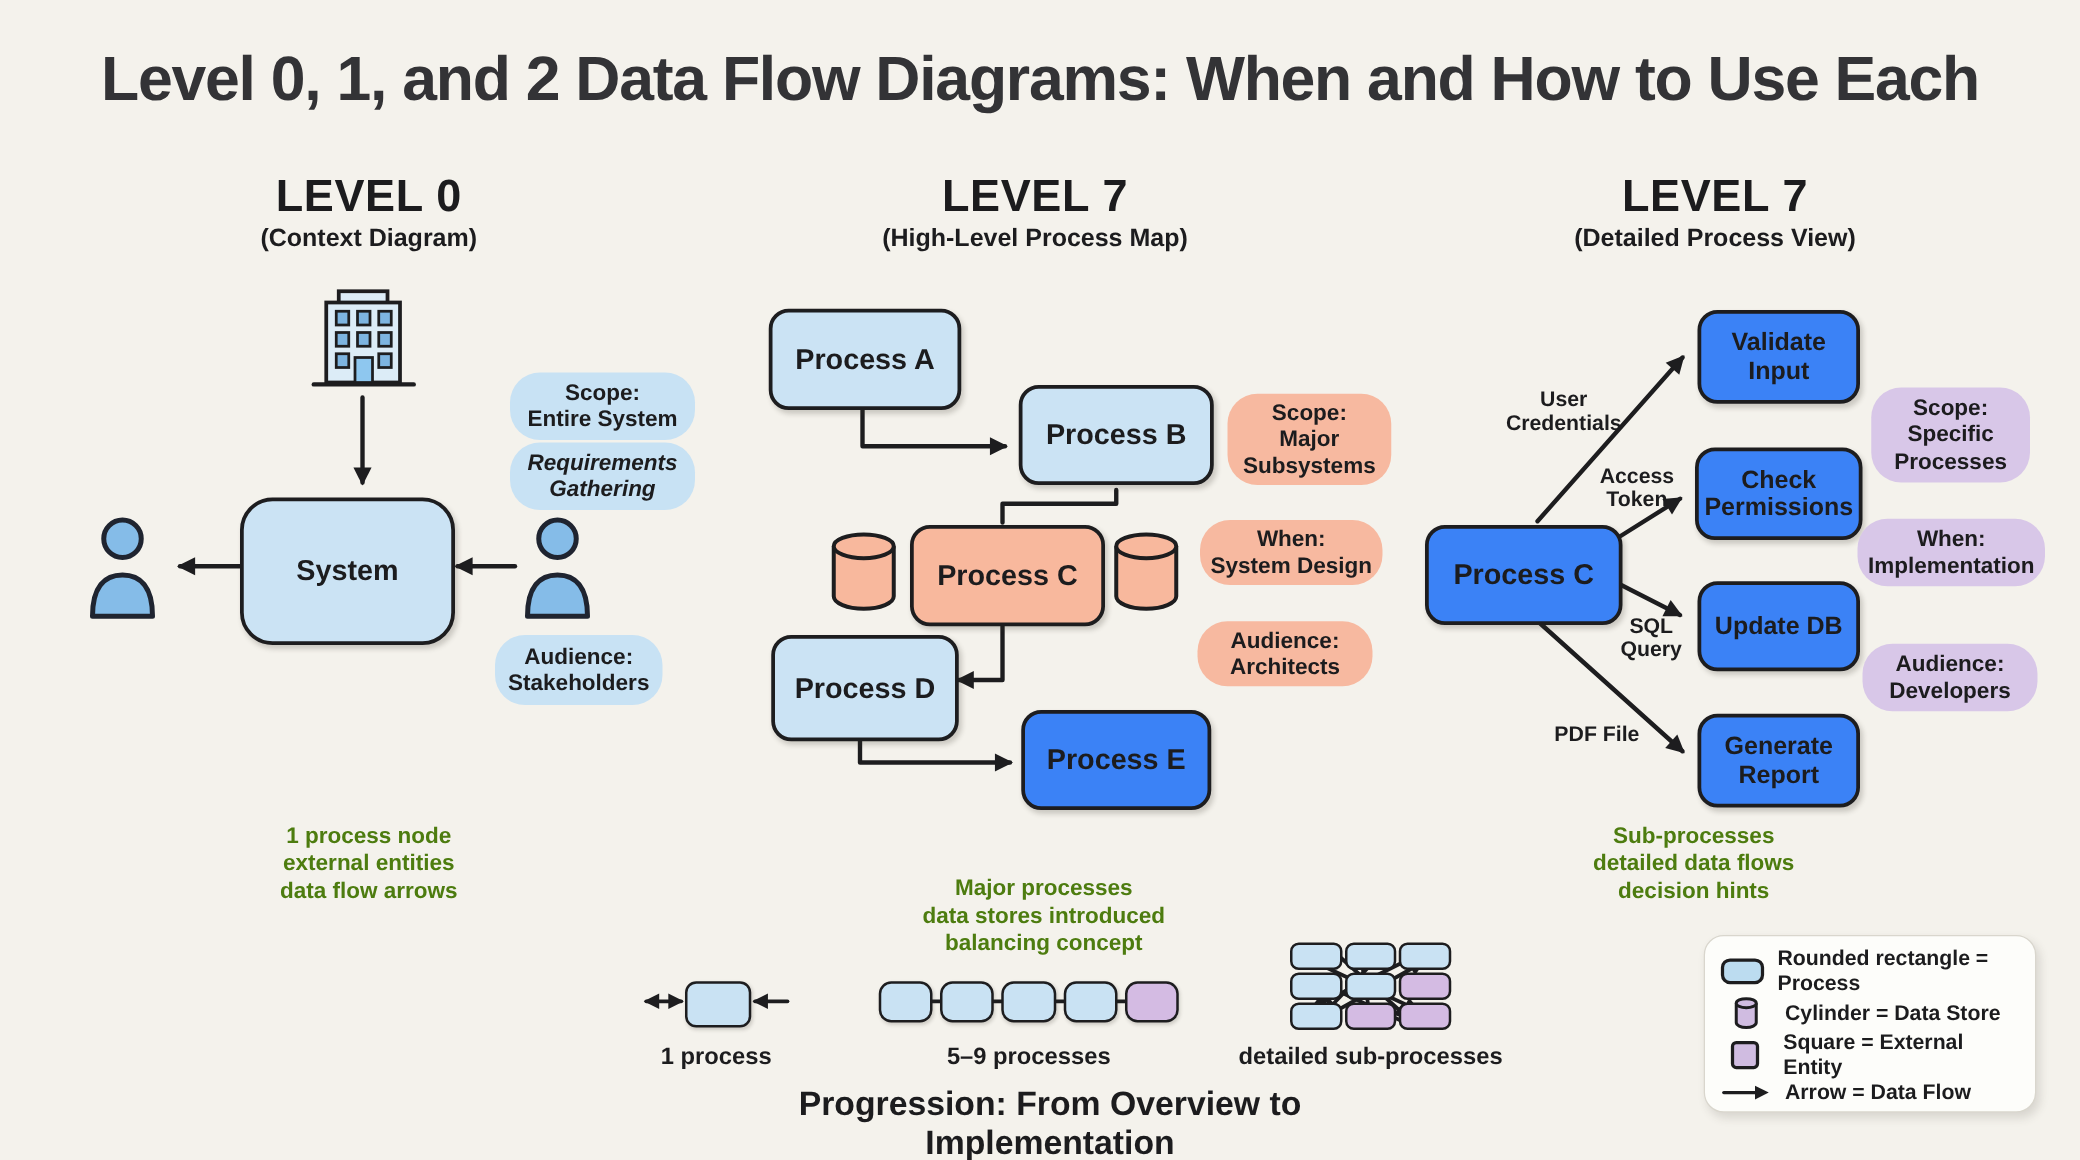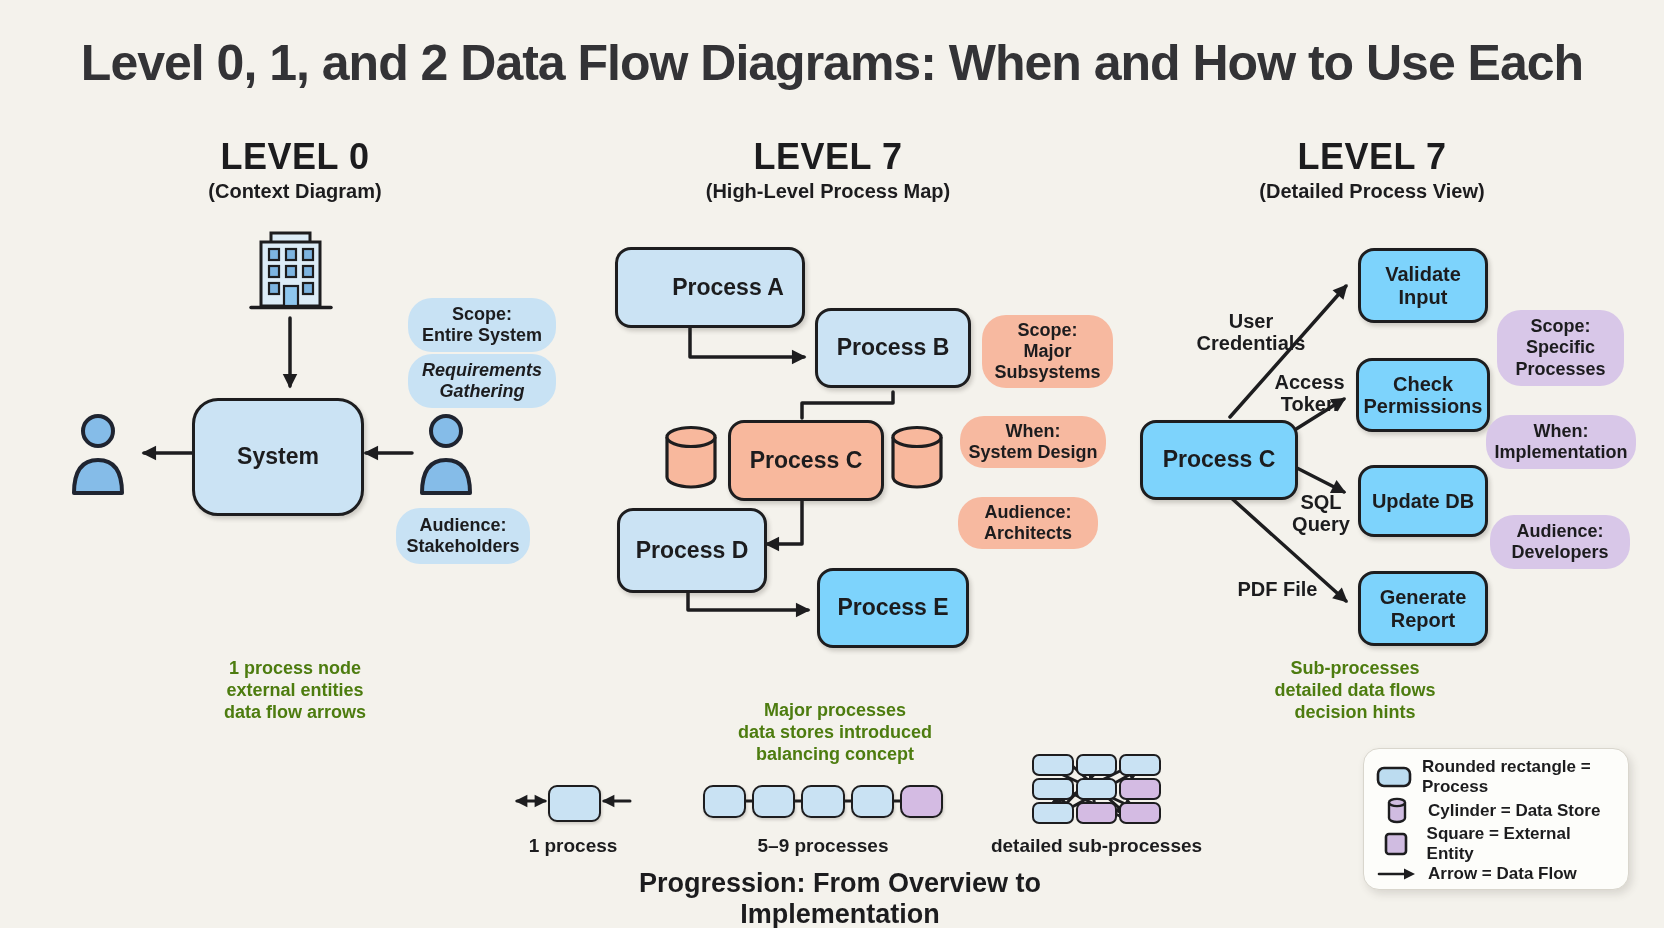--- a/index.html
+++ b/index.html
@@ -18,35 +18,35 @@
   .colhead .lvl{font-size:36px;font-weight:bold;letter-spacing:0.5px;}
   .colhead .sub{font-size:20px;font-weight:bold;margin-top:2px;}
   .box{
     display:flex;align-items:center;justify-content:center;text-align:center;
     border:3px solid #1d1d1f;font-weight:bold;font-size:23px;line-height:1.12;
     border-radius:16px;white-space:pre-line;z-index:2;
     box-shadow:2px 3px 4px rgba(60,55,45,0.22);
   }
   .blue{background:#cbe3f4;}
   .salmon{background:#f8b89d;}
-  .purple{background:#7dd3fc;}
+  .purple{background:#3b82f6;}
   .bubble{
     display:flex;align-items:center;justify-content:center;text-align:center;
     font-weight:bold;font-size:18px;line-height:1.18;border-radius:24px;
     white-space:pre-line;z-index:2;
   }
   .bub-blue{background:#c8e2f4;}
   .bub-salmon{background:#f7b9a0;}
   .bub-purple{background:#d8c7e8;}
   .caption{
     text-align:center;font-weight:bold;font-size:18px;line-height:1.22;
     white-space:pre-line;color:#4d7c0f;
   }
   .flowlabel{
-    text-align:center;font-weight:bold;font-size:20px;line-height:1.12;
+    text-align:center;font-weight:bold;font-size:17px;line-height:1.12;
     white-space:pre-line;z-index:3;
   }
   .minibox{
     border:2.5px solid #1d1d1f;border-radius:9px;background:#c9e2f3;z-index:2;
     box-shadow:1px 2px 3px rgba(60,55,45,0.2);
   }
   .chain{display:flex;gap:6px;z-index:2;}
   .chain .minibox{flex:1 1 auto;border-radius:10px;}
   .grid9{display:grid;grid-template-columns:repeat(3,1fr);grid-template-rows:repeat(3,1fr);gap:2px;z-index:2;}
   .grid9 .cell{border:2.5px solid #1d1d1f;border-radius:7px;}
@@ -156,21 +156,21 @@
 Entire System</div>
   <div class="abs bubble bub-blue" style="left:408px;top:354px;width:148px;height:54px;font-style:italic;">Requirements
 Gathering</div>
   <div class="abs bubble bub-blue" style="left:396px;top:508px;width:134px;height:56px;">Audience:
 Stakeholders</div>
 
   <div class="abs caption" style="left:170px;top:658px;width:250px;">1 process node
 external entities
 data flow arrows</div>
 
-  <div class="abs box blue" style="left:615px;top:247px;width:148px;height:75px;padding-left:36px;">Process A</div>
+  <div class="abs box blue" style="left:615px;top:247px;width:148px;height:75px;">Process A</div>
   <div class="abs box blue" style="left:815px;top:308px;width:150px;height:74px;">Process B</div>
   <div class="abs box salmon" style="left:728px;top:420px;width:150px;height:75px;">Process C</div>
   <div class="abs box blue" style="left:617px;top:508px;width:144px;height:79px;">Process D</div>
   <div class="abs box purple" style="left:817px;top:568px;width:146px;height:74px;">Process E</div>
 
   <svg class="abs icon" style="left:663px;top:424px;" width="56" height="67" viewBox="0 0 56 67">
     <path d="M4,13 V53 A24,10 0 0 0 52,53 V13" fill="#f8b89d" stroke="#1d1d1f" stroke-width="3.2"></path>
     <ellipse cx="28" cy="13" rx="24" ry="9.5" fill="#f8b89d" stroke="#1d1d1f" stroke-width="3.2"></ellipse>
   </svg>
   <svg class="abs icon" style="left:889px;top:424px;" width="56" height="67" viewBox="0 0 56 67">

